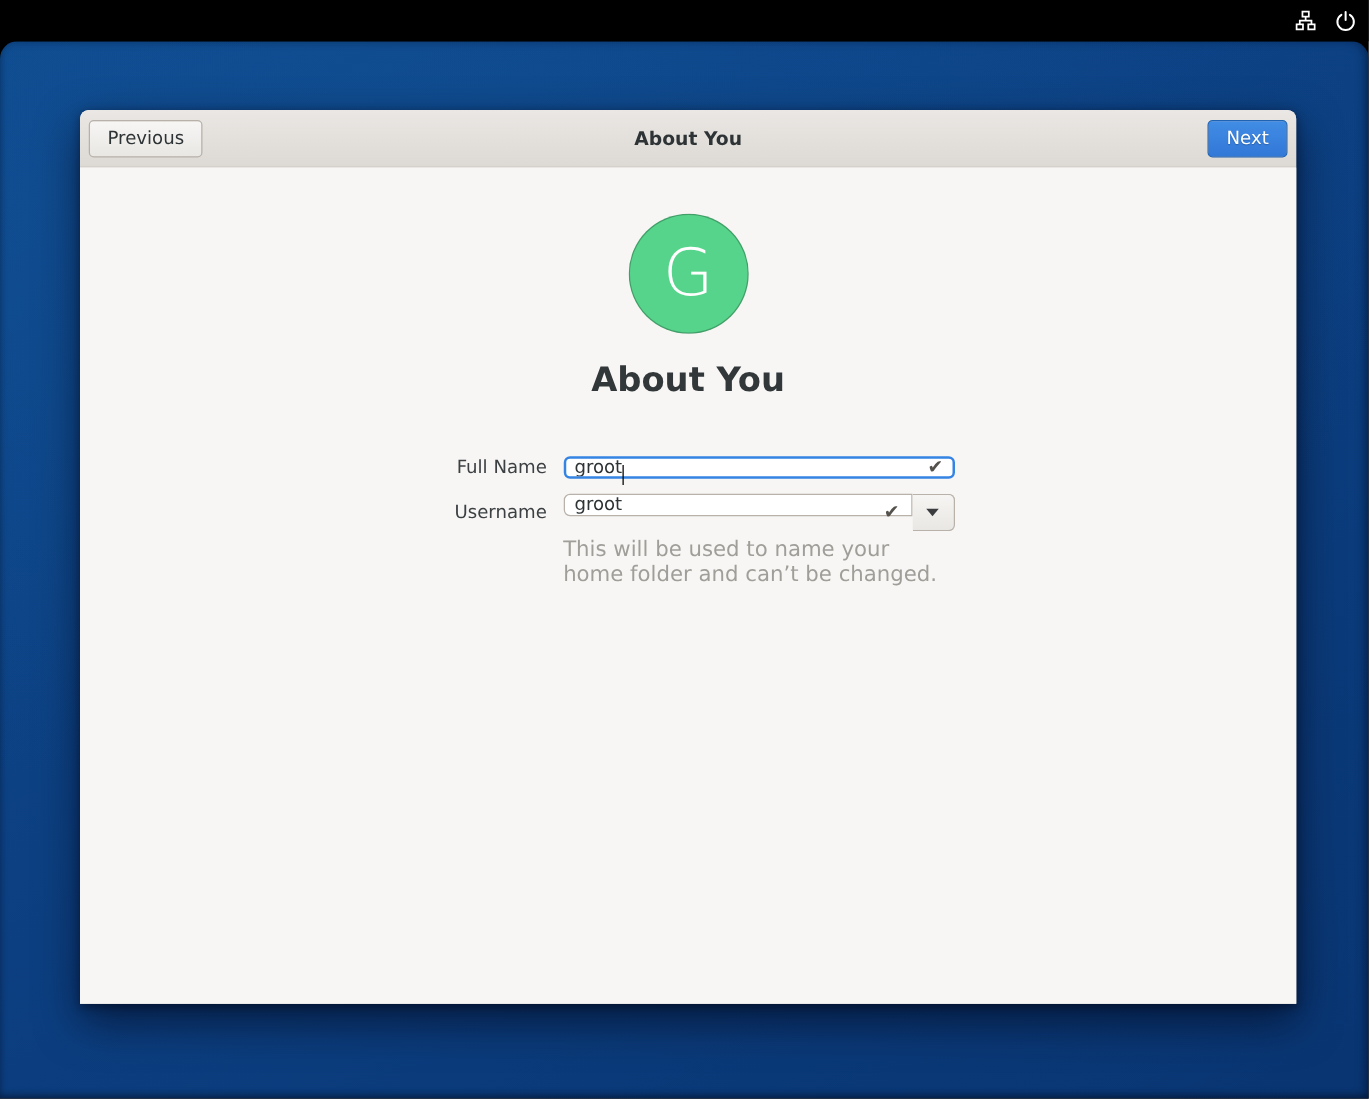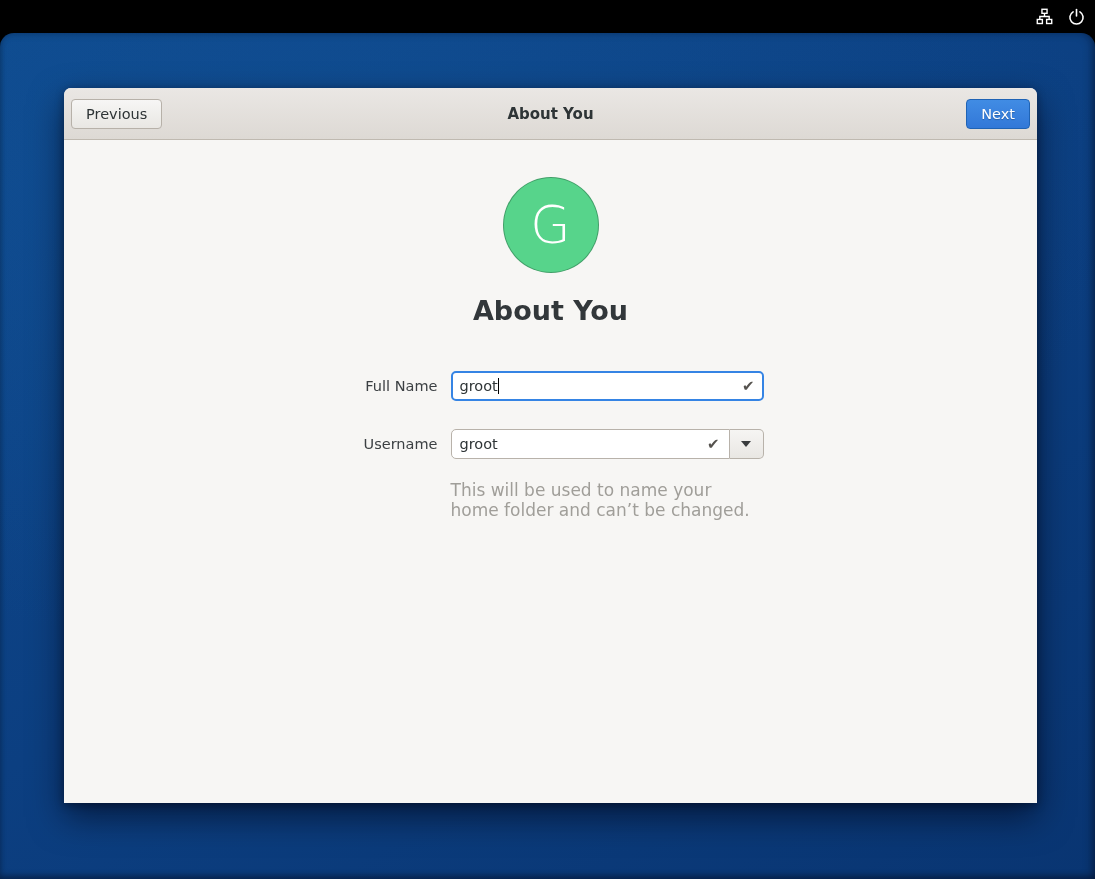--- a/index.html
+++ b/index.html
@@ -34,21 +34,21 @@
 
   
   .window {
     position: absolute; left: 64px; top: 88px; width: 973px; height: 715px;
     border-radius: 7px 7px 0 0;
     box-shadow: 0 14px 34px rgba(0,0,15,0.55), 0 2px 8px rgba(0,0,15,0.4);
     display: flex; flex-direction: column;
     background: #f7f6f4;
   }
   .headerbar {
-    height: 52px; flex: none;
+    height: 46px; flex: none;
     background: linear-gradient(#eae7e4, #ddd9d4);
     border-bottom: 1px solid #bfb9b0;
     border-radius: 7px 7px 0 0;
     display: flex; align-items: center;
     padding: 0 7px;
     position: relative;
   }
   .headerbar .title {
     position: absolute; left: 0; right: 0; text-align: center;
     font-size: 15px; font-weight: bold; color: #2e3436;
@@ -76,28 +76,28 @@
   .avatar {
     margin-top: 37px; width: 96px; height: 96px; border-radius: 50%;
     border: 1px solid rgba(0,0,0,0.25);
     display: flex; align-items: center; justify-content: center;
     color: #fff; font-size: 52px; font-weight: 300;
   }
   .page-title { margin-top: 22px; font-size: 27px; font-weight: bold; color: #32373a; }
   .page-subtitle { margin-top: 10px; font-size: 14.5px; color: #363a3c; }
 
   .form { margin-top: 45px; display: flex; flex-direction: column; }
-  .form-row { display: flex; align-items: center; justify-content: center; margin-bottom: 28px; }
+  .form-row { display: flex; align-items: center; justify-content: center; margin-bottom: 12px; }
   .form-row.hint-row { margin-top: -11px; margin-bottom: 0; align-items: flex-start; }
   .field-label { width: 100px; margin-right: 13px; text-align: right; font-size: 14.5px; color: #3c4043; }
   .control { width: 313px; position: relative; display: flex; }
 
   .entry {
     font-family: inherit; font-size: 14.5px; color: #2e3436;
-    background: #fff; height: 30px; padding: 0 28px 0 8px; width: 100%;
+    background: #fff; height: 18px; padding: 0 28px 0 8px; width: 100%;
     border: 1px solid #b8b2aa; border-radius: 5px;
     outline: none;
   }
   .entry.focused { border: 2px solid #3584e4; padding-left: 7px; }
   .check-icon {
     position: absolute; right: 9px; top: 50%; transform: translateY(-50%);
     font-size: 15px; color: #55524e; pointer-events: none; line-height: 1;
   }
   .caret {
     position: absolute; left: 47px; top: 7px; width: 1px; height: 16px;

